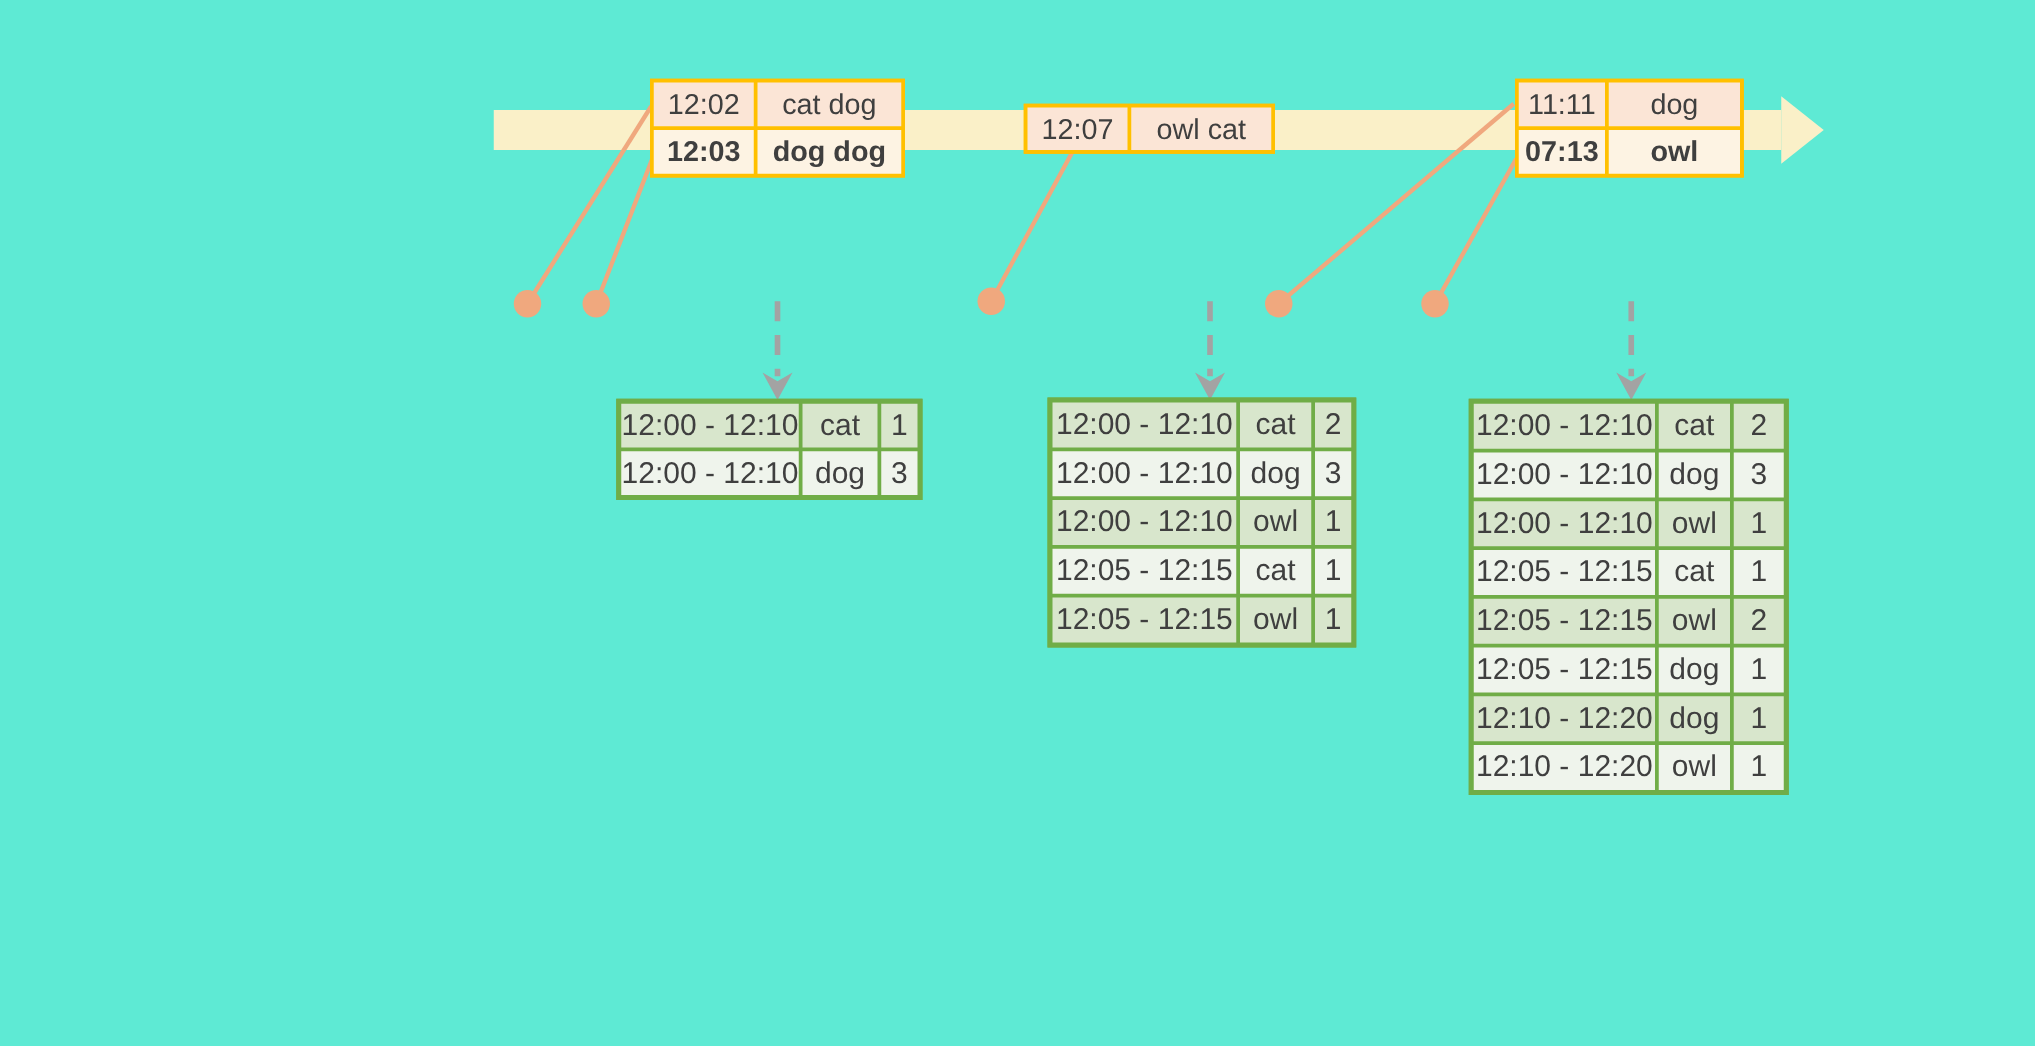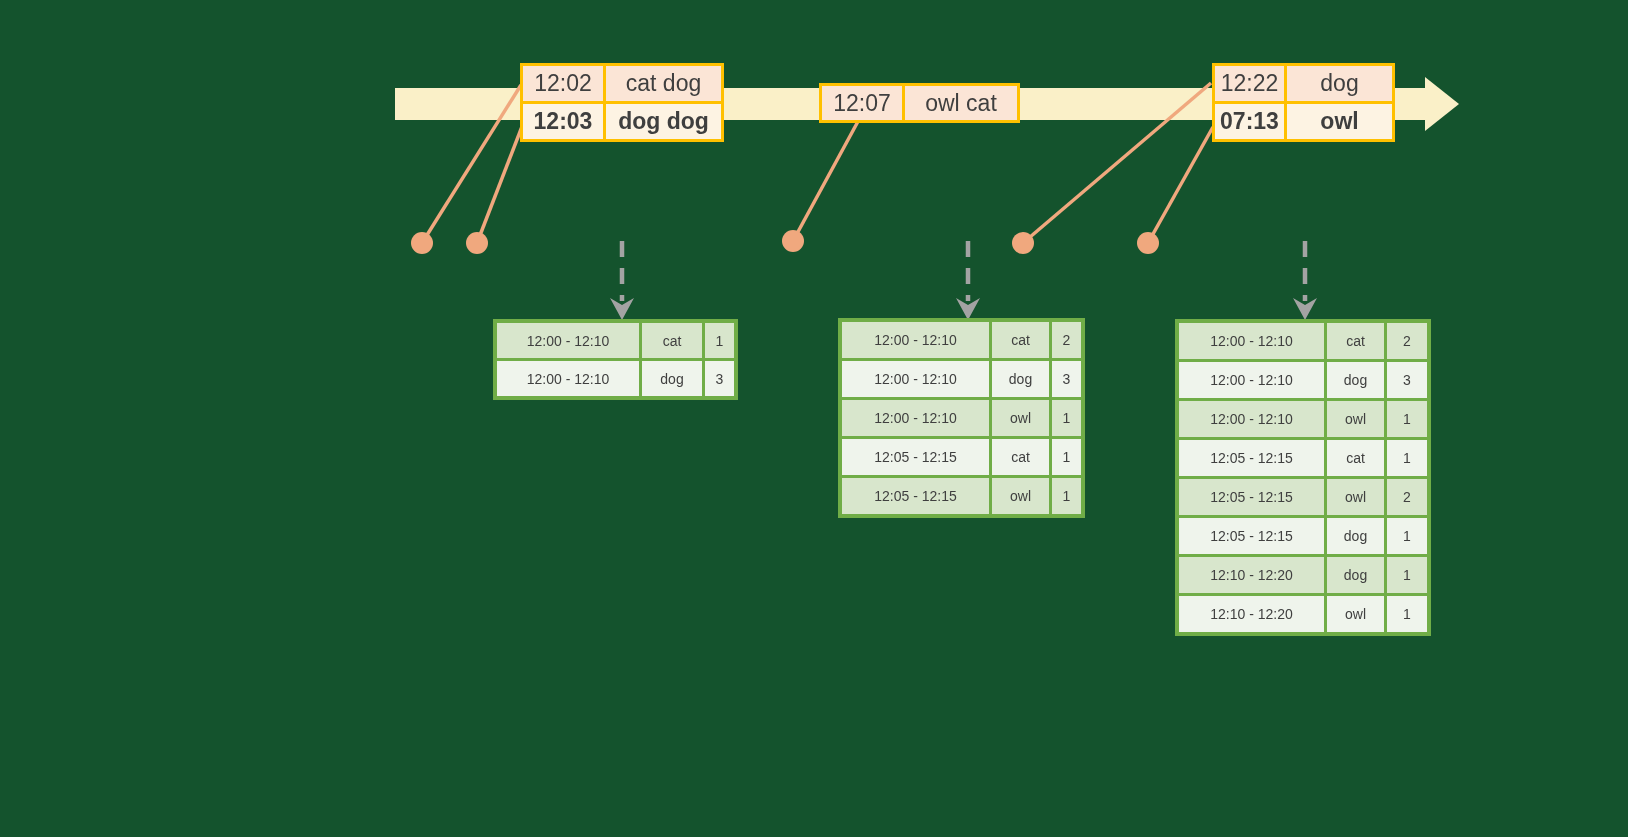--- a/index.html
+++ b/index.html
@@ -1,16 +1,16 @@
 <!DOCTYPE html>
 <html><head>
 <meta charset="utf-8">
 <style>
   html,body{margin:0;padding:0;background:#000;}
-  .canvas{position:relative;width:1628px;height:837px;background:#14532d;overflow:hidden;
+  .canvas{position:relative;width:1628px;height:837px;background:#5eead4;overflow:hidden;
           font-family:"Liberation Sans","DejaVu Sans",sans-serif;color:#3F3F3F;}
 
   
   .tl-band{position:absolute;left:395px;top:88px;width:1030px;height:32px;background:#FAF0C8;}
   .tl-head{position:absolute;left:1425px;top:77px;width:0;height:0;
            border-top:27px solid transparent;border-bottom:27px solid transparent;
            border-left:34px solid #FAF0C8;}
 
   
   .overlay{position:absolute;left:0;top:0;width:1628px;height:837px;}
@@ -18,21 +18,21 @@
   
   .otable{position:absolute;display:grid;gap:3px;background:#FFC000;border:3px solid #FFC000;--rh:35px;}
   .otable .cell{display:flex;align-items:center;justify-content:center;height:var(--rh);
                 font-size:23px;line-height:1;}
   .peach{background:#FBE5D6;}
   .cream{background:#FDF3E3;font-weight:bold;}
 
   
   .gtable{position:absolute;display:grid;gap:3px;background:#70AD47;border:4px solid #70AD47;--rh:35px;}
   .gtable .cell{display:flex;align-items:center;justify-content:center;height:var(--rh);
-                font-size:14px;line-height:1;}
+                font-size:24px;line-height:1;}
   .gdark{background:#D8E6CC;}
   .glight{background:#EFF4EC;}
 </style>
 </head>
 <body>
 
 <div class="canvas">
 
   <div class="tl-band"></div>
   <div class="tl-head"></div>
@@ -65,21 +65,21 @@
     <div class="cell cream">12:03</div>
     <div class="cell cream">dog dog</div>
   </div>
 
   <div class="otable" style="left:819px;top:83px;grid-template-columns:80px 112px;--rh:34px;">
     <div class="cell peach">12:07</div>
     <div class="cell peach">owl cat</div>
   </div>
 
   <div class="otable" style="left:1212px;top:63px;grid-template-columns:69px 105px;">
-    <div class="cell peach">12:22</div>
+    <div class="cell peach">11:11</div>
     <div class="cell peach">dog</div>
     <div class="cell cream">07:13</div>
     <div class="cell cream">owl</div>
   </div>
 
   <div class="gtable" style="left:493px;top:319px;grid-template-columns:142px 60px 29px;">
     <div class="cell gdark">12:00 - 12:10</div>
     <div class="cell gdark">cat</div>
     <div class="cell gdark">1</div>
     <div class="cell glight">12:00 - 12:10</div>

